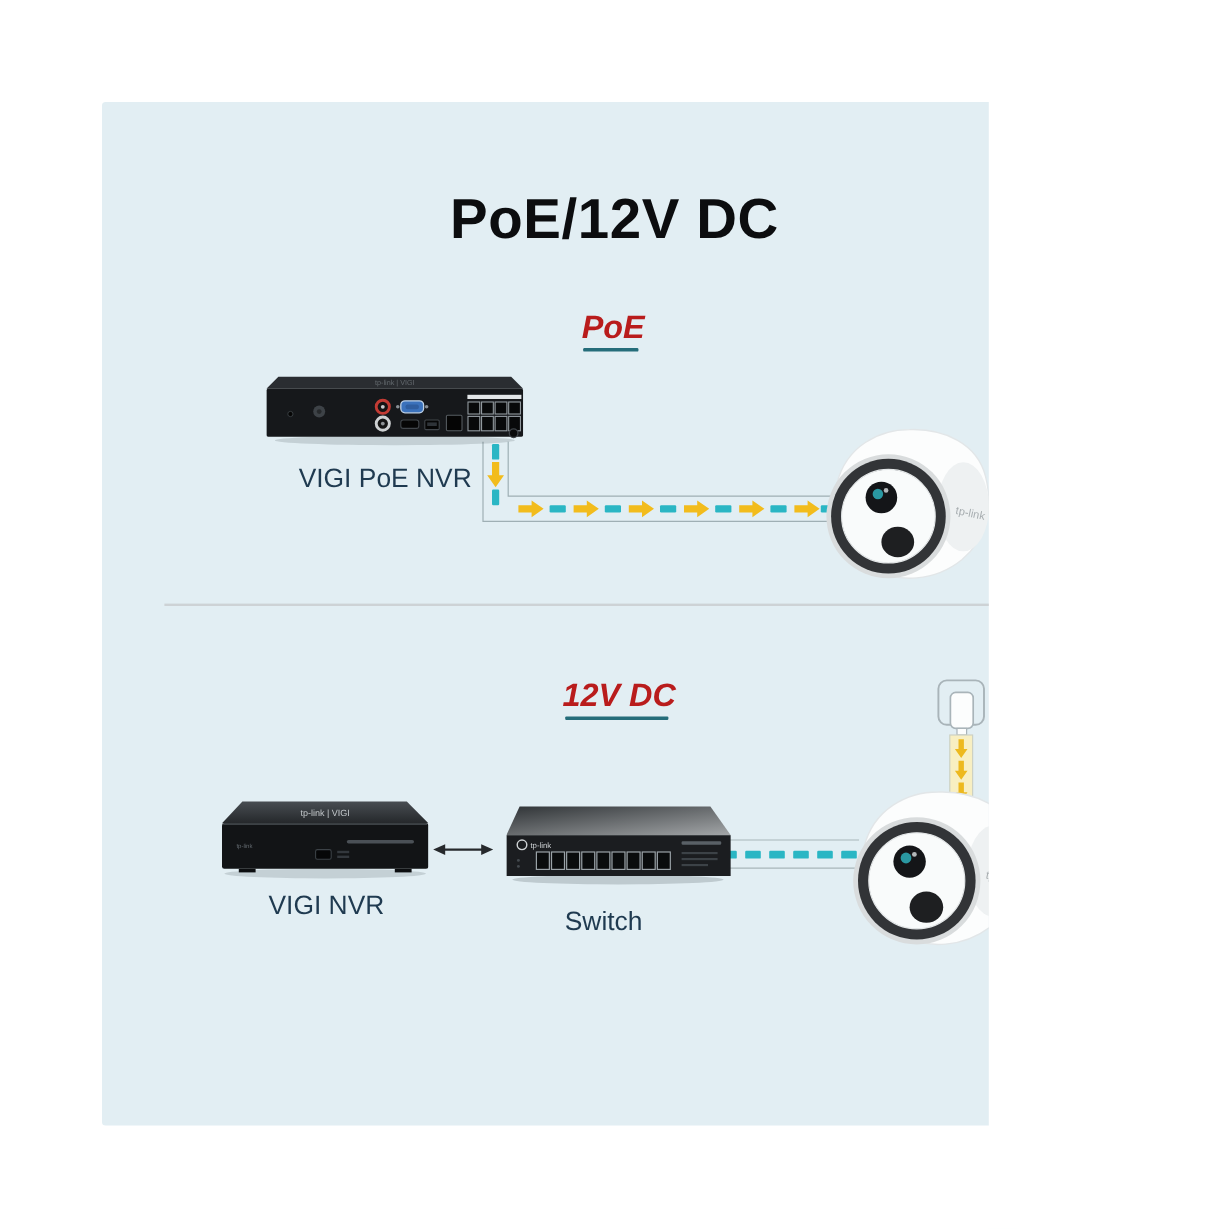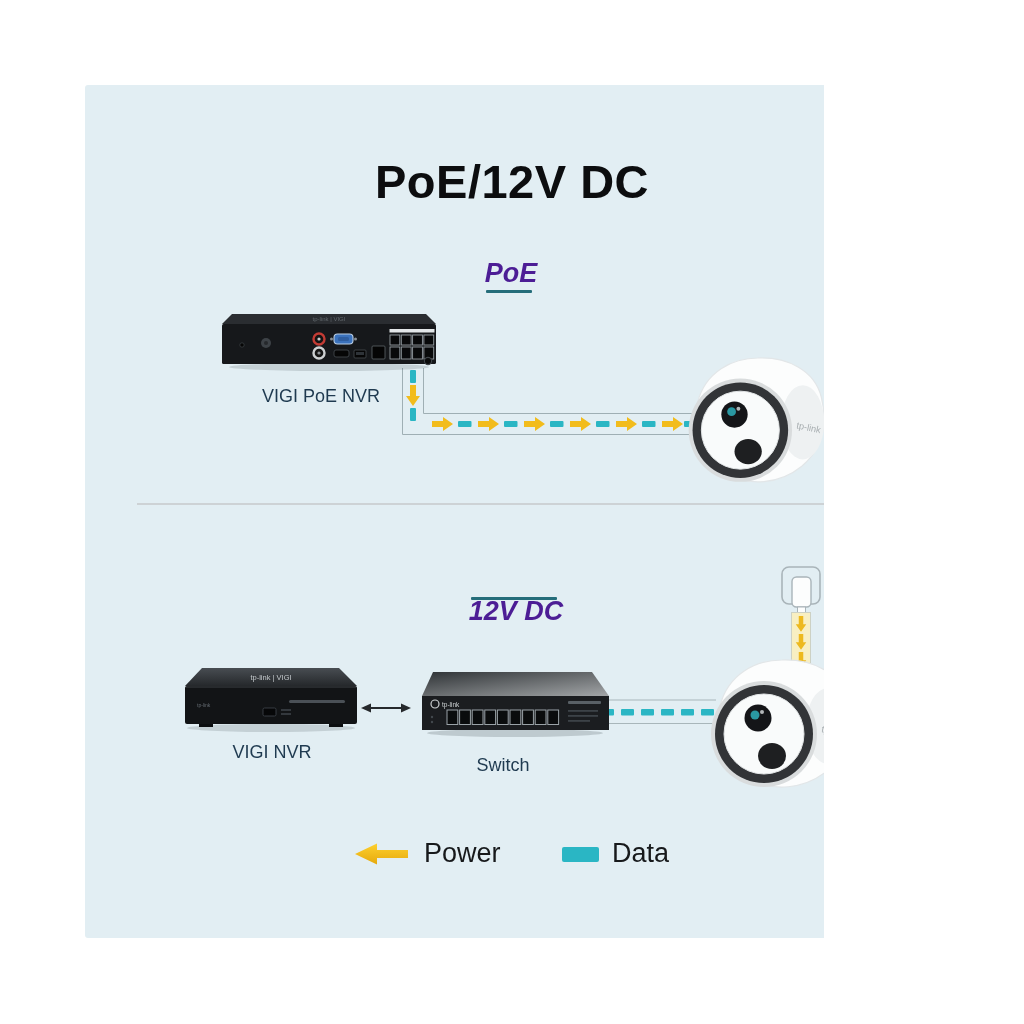--- a/index.html
+++ b/index.html
@@ -4,23 +4,23 @@
 <style>
   html,body{margin:0;padding:0;background:#ffffff;}
   .canvas{position:relative;width:824px;height:1024px;background:#ffffff;
           font-family:"Liberation Sans",sans-serif;overflow:hidden;}
   .abs{position:absolute;}
   svg{display:block;font-family:"Liberation Sans",sans-serif;}
   .panel{left:85px;top:85px;width:853px;height:853px;background:#e2eef3;border-radius:3px;}
   .title{left:512px;top:154px;transform:translateX(-50%);font-size:47px;font-weight:bold;
          color:#0c0d0f;letter-spacing:.5px;white-space:nowrap;}
   .sec-heading{transform:translateX(-50%);font-size:27px;font-weight:bold;font-style:italic;
-         color:#4c1d95;white-space:nowrap;}
+         color:#b91c1c;white-space:nowrap;}
   .underline{transform:translateX(-50%);height:3px;background:#256d7a;border-radius:1px;}
-  .dev-label{transform:translateX(-50%);font-size:18px;color:#1f3a50;white-space:nowrap;}
+  .dev-label{transform:translateX(-50%);font-size:22px;color:#1f3a50;white-space:nowrap;}
   .divider{left:137px;top:503px;width:751px;height:2px;background:#cdd2d5;}
   .legend-label{font-size:27px;color:#17191b;white-space:nowrap;}
   .swatch{width:37px;height:15px;border-radius:2px;background:#2ab6c4;}
 </style>
 </head>
 <body>
 
 <div class="canvas">
 
   <svg width="0" height="0" style="position:absolute" aria-hidden="true">
@@ -126,21 +126,21 @@
     </g>
     <circle cx="206" cy="51" r="3.6" fill="#0a0b0c" stroke="#3f4449" stroke-width="1.1"></circle>
   </svg>
 
   <svg class="abs" style="left:676px;top:348px" width="156" height="137" viewBox="0 0 160 140">
     <use href="#cam"></use>
   </svg>
 
   <div class="abs dev-label" style="left:321px;top:386px">VIGI PoE NVR</div>
 
-  <div class="abs sec-heading" style="left:516px;top:596px">12V DC</div>
+  <div class="abs sec-heading" style="left:516px;top:564px">12V DC</div>
   <div class="abs underline" style="left:514px;top:597px;width:86px"></div>
 
   <svg class="abs" style="left:780px;top:564px" width="42" height="104" viewBox="0 0 42 104">
     <rect x="2" y="3" width="38" height="37" rx="7" fill="none" stroke="#a9b4b9" stroke-width="1.6"></rect>
     <rect x="12" y="13" width="19" height="30" rx="4.5" fill="#fcfdfd" stroke="#a9b4b9" stroke-width="1.4"></rect>
     <rect x="17.5" y="43" width="8" height="5.5" fill="#fcfdfd" stroke="#a9b4b9" stroke-width="1"></rect>
     <rect x="11.5" y="48.5" width="19" height="55" fill="#f8efc2" stroke="#cdd1c4" stroke-width="1"></rect>
     <g fill="#edb91f">
       <use href="#arr" transform="translate(21,52) rotate(90) scale(0.75)"></use>
       <use href="#arr" transform="translate(21,70) rotate(90) scale(0.75)"></use>
@@ -207,22 +207,14 @@
     <rect x="146" y="50" width="22" height="1.8" fill="#3c4247"></rect>
   </svg>
 
   <svg class="abs" style="left:698px;top:650px" width="160" height="140" viewBox="0 0 160 140">
     <use href="#cam"></use>
   </svg>
 
   <div class="abs dev-label" style="left:272px;top:742px">VIGI NVR</div>
   <div class="abs dev-label" style="left:503px;top:755px">Switch</div>
 
-  <div class="abs" style="left:354px;top:838px;width:340px;height:32px">
-    <svg class="abs" style="left:0;top:2px" width="54" height="28" viewBox="0 0 54 28">
-      <path d="M54,10 L23,10 L23,3.5 L1,14 L23,24.5 L23,18 L54,18 Z" fill="url(#gy)"></path>
-    </svg>
-    <div class="abs legend-label" style="left:70px;top:0">Power</div>
-    <div class="abs swatch" style="left:208px;top:9px"></div>
-    <div class="abs legend-label" style="left:258px;top:0">Data</div>
-  </div>
 
 </div>
 
 </body></html>

